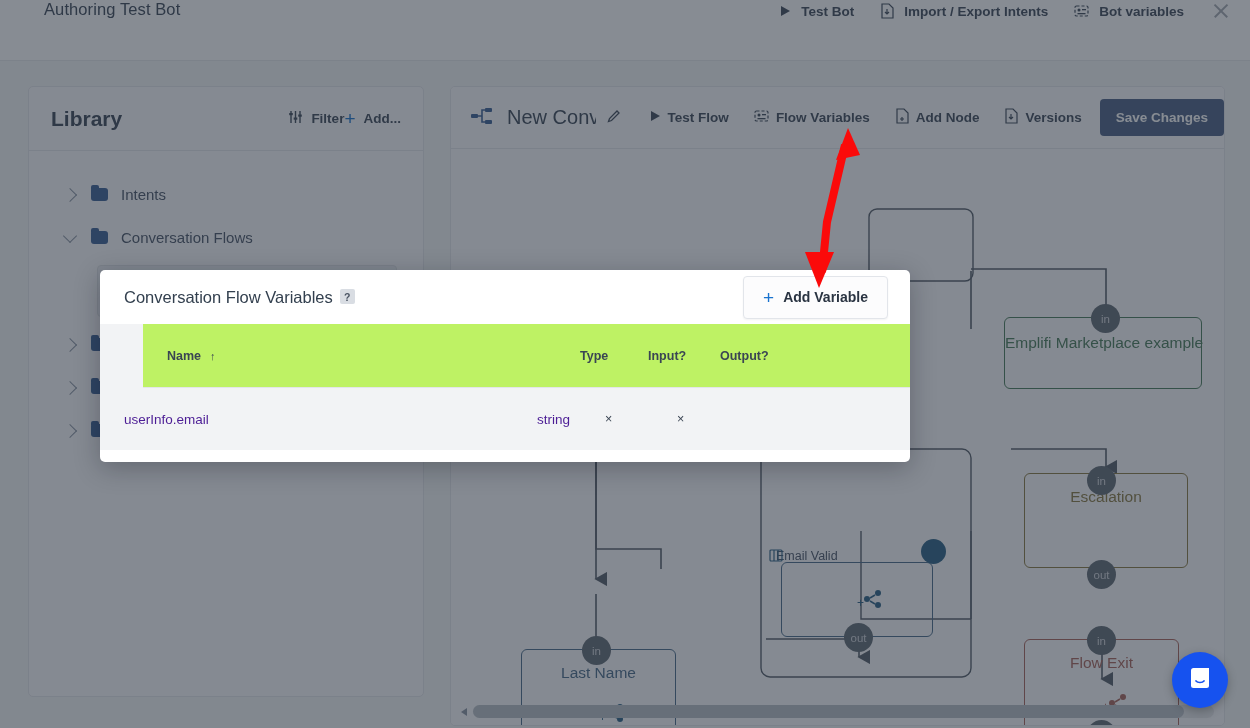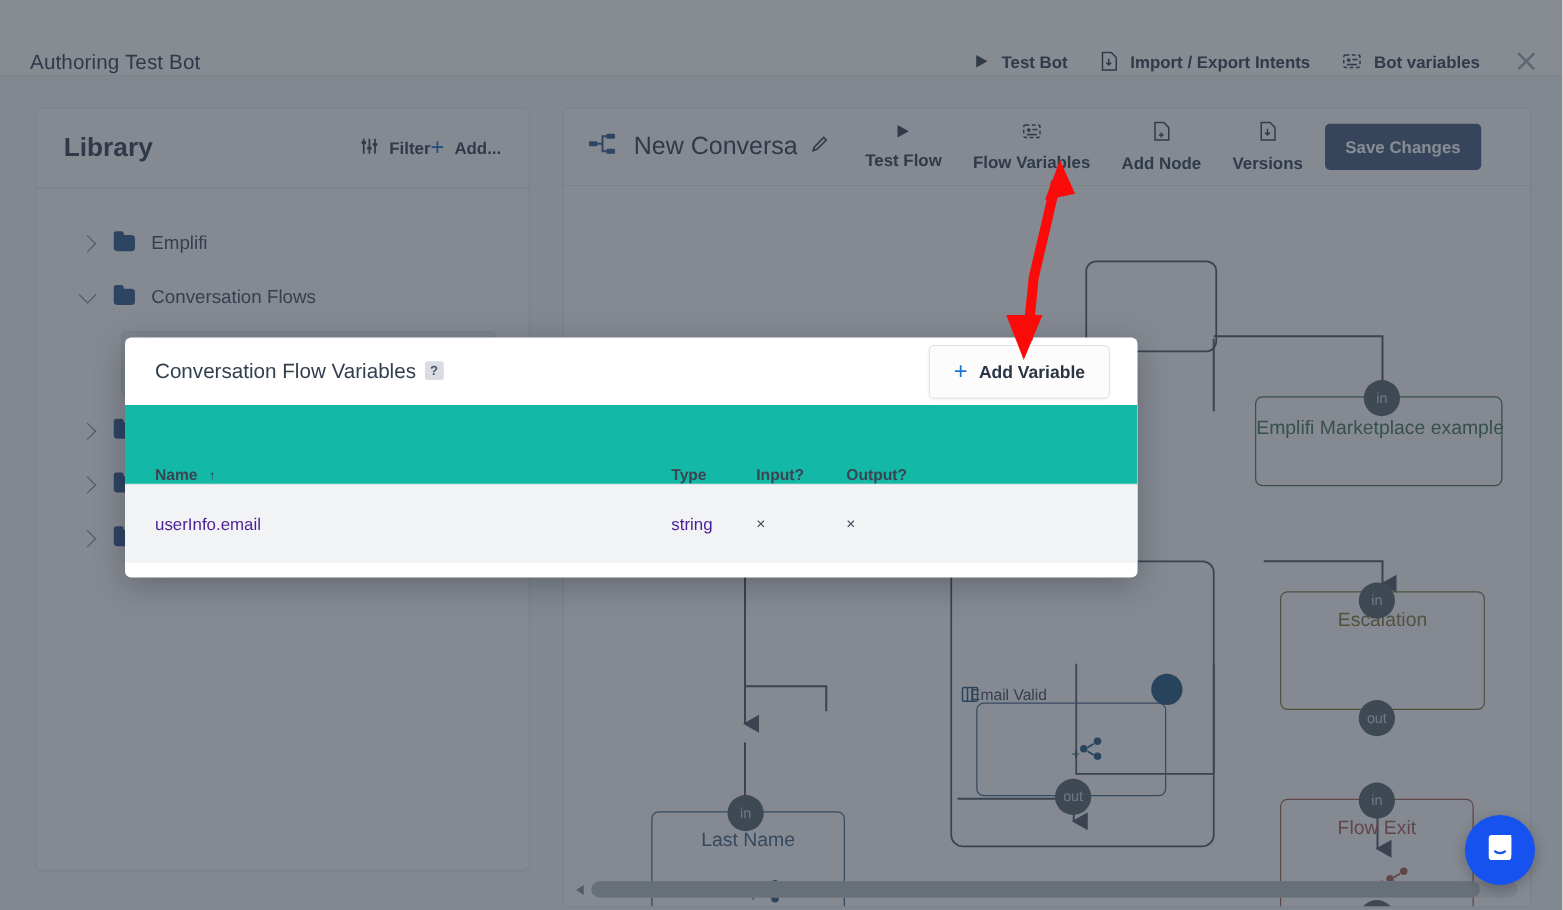--- a/index.html
+++ b/index.html
@@ -11,21 +11,21 @@
   }
   #root { position: relative; width: 1250px; height: 728px; }
 
   
   .app-layer { position: absolute; inset: 0; background: #ffffff; }
 
   
   .bot-bar {
     position: absolute; left: 0; top: 0; width: 1250px; height: 61px;
     background: #ffffff; border-bottom: 1px solid #e6e8ec;
-    display: flex; align-items: flex-end;
+    display: flex; align-items: flex-start; padding-left: 20px;
   }
   .bot-title {
     margin-left: 24px; font-size: 16.5px; color: #3c4858; letter-spacing: .1px;
   }
   .bot-actions {
     margin-left: auto; display: flex; align-items: center; gap: 26px;
     padding-right: 18px;
   }
   .bar-act {
     display: flex; align-items: center; gap: 10px;
@@ -101,21 +101,20 @@
   .flow-name {
     font-size: 20px; color: #3c4858; max-width: 132px; overflow: hidden;
     white-space: nowrap;
   }
   .pencil { margin-left: 10px; cursor: pointer; }
   .ed-tools { display: flex; align-items: center; gap: 25px; margin-left: 28px; }
   .ed-tool {
     display: flex; align-items: center; gap: 7px;
     font-size: 13.5px; font-weight: bold; color: #3f4a5a; cursor: pointer;
     white-space: nowrap;
-    flex-direction: column;
   }
   .save-btn {
     margin-left: 18px; background: #4c6185; color: #ffffff; font-size: 13.5px;
     font-weight: bold; border: none; border-radius: 4px; padding: 11px 16px;
     cursor: pointer; white-space: nowrap;
   }
 
   
   .canvas { position: absolute; left: 0; top: 62px; width: 775px; height: 578px; background: #fbfbfc; }
   .canvas svg { position: absolute; left: 0; top: 0; }
@@ -186,22 +185,23 @@
   .add-var-btn {
     margin-left: auto; display: flex; align-items: center; gap: 9px;
     background: #fcfcfd; border: 1px solid #e2e5ea; border-radius: 4px;
     padding: 11px 19px; font-size: 14px; font-weight: bold; color: #2a3442;
     cursor: pointer; box-shadow: 0 1px 2px rgba(0,0,0,.05);
   }
   .add-var-btn .pl { color: #1a73cf; font-size: 19px; font-weight: normal; line-height: 1; }
 
   .tbl { width: 100%; background: #f2f3f5; }
   .tbl-head {
-    height: 64px; display: flex; align-items: flex-end; background: #14b8a6;
+    height: 64px; display: flex; align-items: center; background: #bef264;
     border-bottom: 1px solid #e3e5e9;
+    margin-left: 43px;
   }
   .tbl-row {
     height: 62px; display: flex; align-items: center; background: #f2f3f5;
   }
   .c-name { width: 437px; padding-left: 24px; }
   .c-type { width: 68px; }
   .c-in   { width: 72px; }
   .c-out  { width: 90px; }
   .th { font-size: 12.5px; font-weight: bold; color: #3a4553; }
   .th .sortarrow { margin-left: 9px; font-size: 11px; }
@@ -286,21 +286,21 @@
               <span class="plus-blue">+</span>
               <span>Add...</span>
             </div>
           </div>
         </div>
 
         <div class="tree">
           <div class="tree-item">
             <span class="caret"></span>
             <span class="folder"></span>
-            <span>Emplifi</span>
+            <span>Intents</span>
           </div>
           <div class="tree-item">
             <span class="caret open"></span>
             <span class="folder"></span>
             <span>Conversation Flows</span>
           </div>
           <div class="subnode"></div>
           <div class="tree-item">
             <span class="caret"></span>
             <span class="folder"></span>

